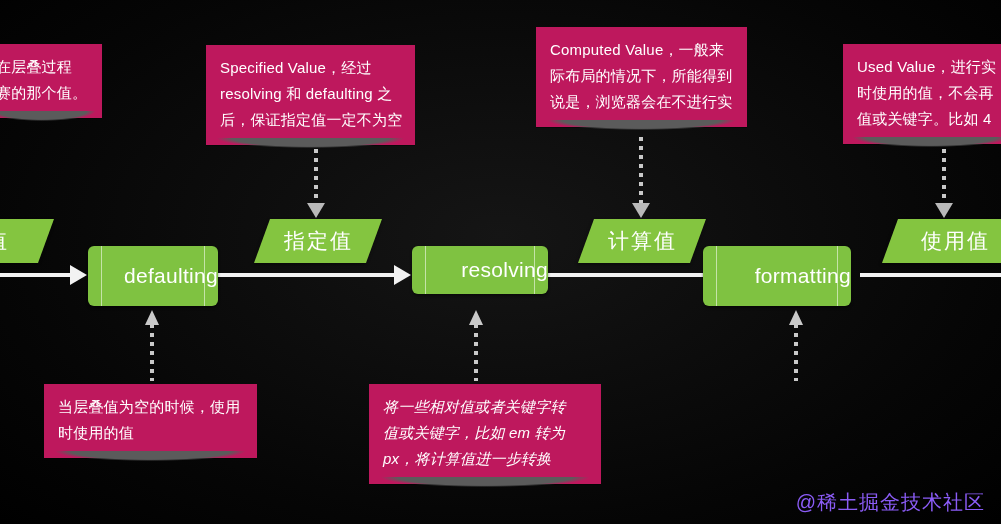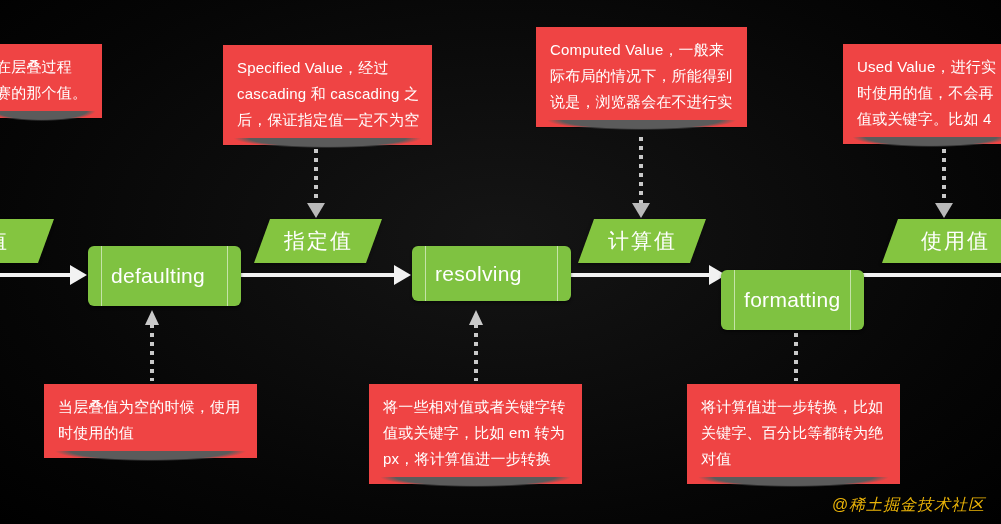--- a/index.html
+++ b/index.html
@@ -23,21 +23,21 @@
     inset: 0;
     background:
       radial-gradient(ellipse at 50% 45%, rgba(30,30,30,0.55) 0%, rgba(5,5,5,0.9) 70%, #000 100%);
     pointer-events: none;
     z-index: 0;
   }
 
   
   .tooltip {
     position: absolute;
-    background: #ef4444;
+    background: #be185d;
     color: #ffffff;
     font-size: 15px;
     line-height: 26px;
     padding: 10px 14px 12px 14px;
     box-sizing: border-box;
     letter-spacing: 0.2px;
     z-index: 5;
     box-shadow: 0 1px 0 rgba(0,0,0,0.4);
   }
   .tooltip .line { white-space: nowrap; }
@@ -93,26 +93,25 @@
     z-index: 3;
   }
 
   .proc {
     position: absolute;
     background: #7fc241;
     border-radius: 6px;
     z-index: 6;
     display: flex;
     align-items: center;
-    justify-content: flex-start;
+    justify-content: flex-end;
     color: #ffffff;
     font-size: 21px;
     letter-spacing: 0.3px;
     box-shadow: 0 2px 3px rgba(0,0,0,0.45);
-    padding-left: 23px;
   }
   .proc .bar-l, .proc .bar-r {
     position: absolute;
     top: 0; bottom: 0;
     width: 1px;
     background: rgba(255,255,255,0.55);
   }
   .proc .bar-l { left: 13px; }
   .proc .bar-r { right: 13px; }
 
@@ -131,40 +130,39 @@
   }
   .para > span {
     transform: skewX(20deg);
     display: block;
   }
 
   .watermark {
     position: absolute;
     right: 16px;
     bottom: 8px;
-    color: #eab308;
-    font-size: 16px;
+    color: #8b5cf6;
+    font-size: 20px;
     letter-spacing: 1px;
     z-index: 8;
-    font-style: italic;
   }
 </style>
 </head>
 <body>
 
 <div id="stage">
 
   <div class="tooltip" style="left:-18px; top:44px; width:120px;">
     <div class="line">在层叠过程</div>
     <div class="line">赛的那个值。</div>
   </div>
 
-  <div class="tooltip" style="left:223px; top:45px; width:209px;">
+  <div class="tooltip" style="left:206px; top:45px; width:209px;">
     <div class="line">Specified Value，经过</div>
-    <div class="line">cascading 和 cascading 之</div>
+    <div class="line">resolving 和 defaulting 之</div>
     <div class="line">后，保证指定值一定不为空</div>
   </div>
 
   <div class="tooltip" style="left:536px; top:27px; width:211px;">
     <div class="line">Computed Value，一般来</div>
     <div class="line">际布局的情况下，所能得到</div>
     <div class="line">说是，浏览器会在不进行实</div>
   </div>
 
   <div class="tooltip" style="left:843px; top:44px; width:175px;">
@@ -208,53 +206,48 @@
   <div class="para" style="left:890px; top:219px; width:130px; height:44px;">
     <span>使用值</span>
   </div>
 
   <div class="proc" style="left:88px; top:246px; width:130px; height:60px;">
     <span class="bar-l"></span>
     <span class="bar-r"></span>
     <span>defaulting</span>
   </div>
 
-  <div class="proc" style="left:412px; top:246px; width:136px; height:55px;">
+  <div class="proc" style="left:412px; top:246px; width:136px; height:48px;">
     <span class="bar-l"></span>
     <span class="bar-r"></span>
     <span>resolving</span>
   </div>
 
-  <div class="proc" style="left:721px; top:246px; width:120px; height:60px;margin-top:24px;">
+  <div class="proc" style="left:703px; top:246px; width:148px; height:60px;">
     <span class="bar-l"></span>
     <span class="bar-r"></span>
     <span>formatting</span>
   </div>
 
   <div class="arrow-up" style="left:145px; top:310px;"></div>
   <div class="dotted" style="left:150px; top:324px; height:57px;"></div>
 
   <div class="arrow-up" style="left:469px; top:310px;"></div>
   <div class="dotted" style="left:474px; top:324px; height:57px;"></div>
 
   <div class="arrow-up" style="left:789px; top:310px;"></div>
   <div class="dotted" style="left:794px; top:324px; height:57px;"></div>
 
   <div class="tooltip" style="left:44px; top:384px; width:213px;">
     <div class="line">当层叠值为空的时候，使用</div>
     <div class="line">时使用的值</div>
   </div>
 
-  <div class="tooltip" style="left:369px; top:384px; width:213px;">
+  <div class="tooltip" style="left:369px; top:384px; width:232px;font-style:italic;">
     <div class="line">将一些相对值或者关键字转</div>
     <div class="line">值或关键字，比如 em 转为</div>
     <div class="line">px，将计算值进一步转换</div>
   </div>
 
-  <div class="tooltip" style="left:687px; top:384px; width:213px;">
-    <div class="line">将计算值进一步转换，比如</div>
-    <div class="line">关键字、百分比等都转为绝</div>
-    <div class="line">对值</div>
-  </div>
 
   <div class="watermark">@稀土掘金技术社区</div>
 
 </div>
 
 </body></html>

